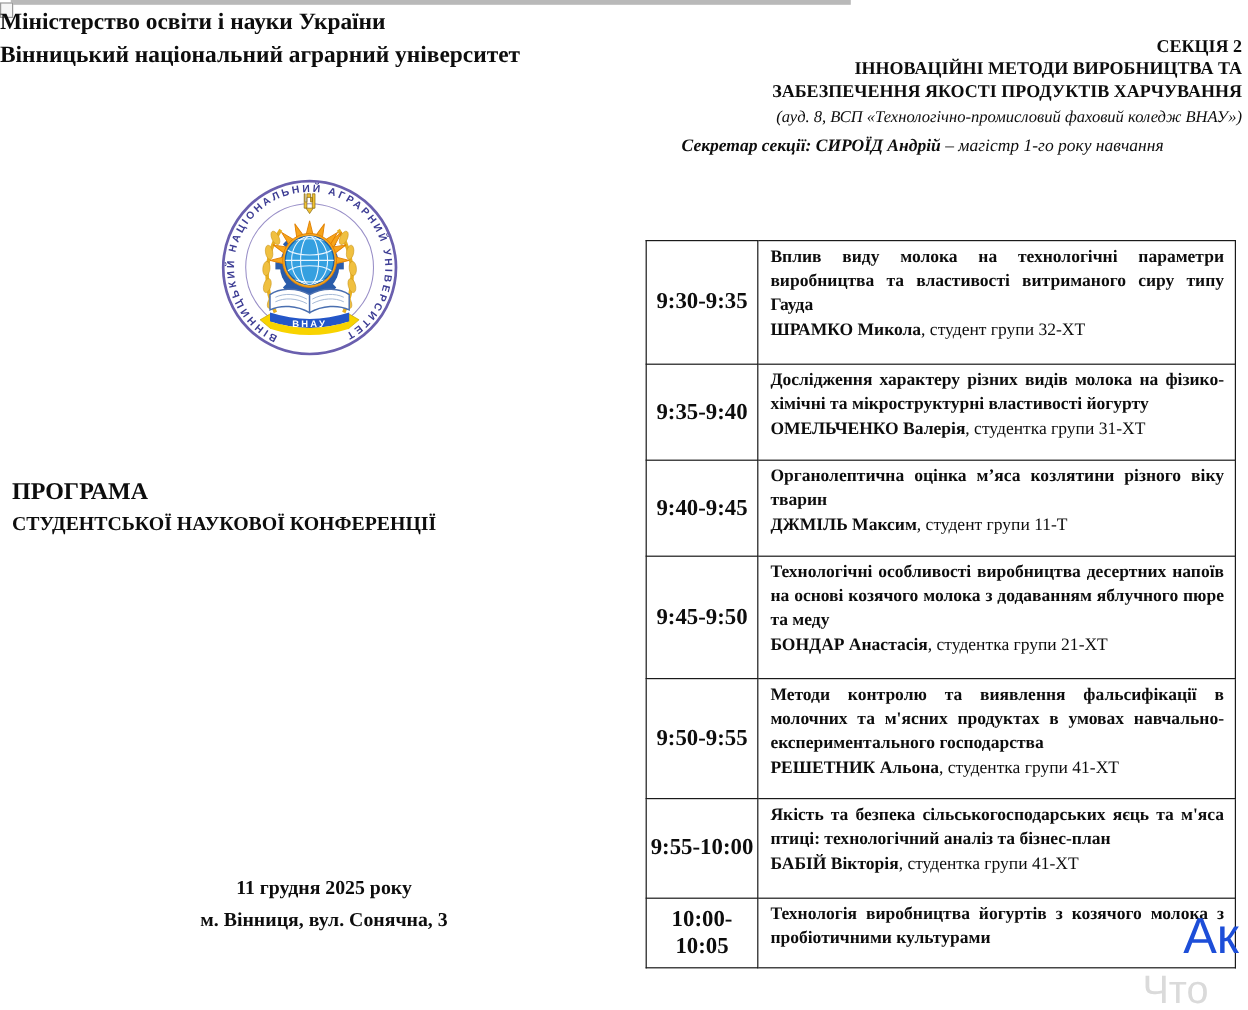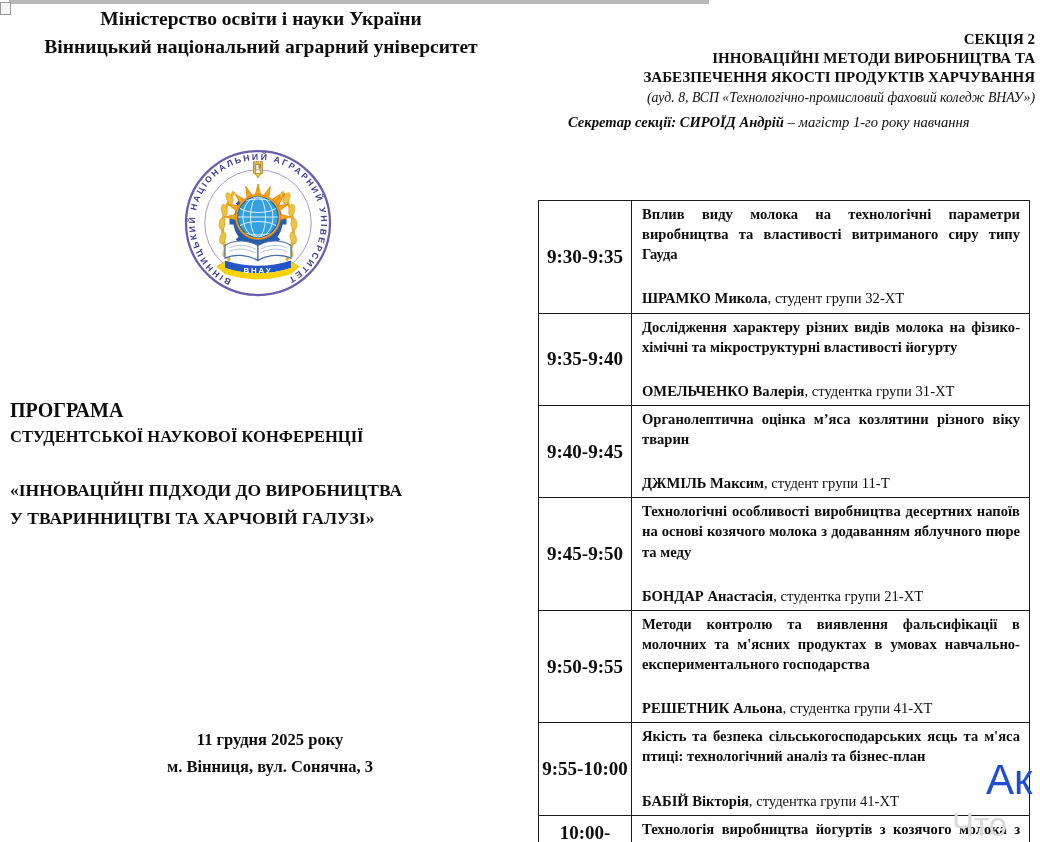--- a/index.html
+++ b/index.html
@@ -5,21 +5,21 @@
   html,body{margin:0;padding:0;background:#ffffff;}
   #page{position:relative;width:1040px;height:842px;background:#ffffff;overflow:hidden;
         font-family:"Liberation Serif","DejaVu Serif",serif;color:#0d0d0d;}
 
   
   .top-bar{position:absolute;left:9px;top:0;width:700px;height:4px;background:#b9b9b9;}
   .corner-box{position:absolute;left:0;top:2px;width:9px;height:11px;background:#f6f6f6;border:1px solid #9a9a9a;}
 
   
   .left-page{position:absolute;left:0;top:0;width:522px;height:842px;}
-  .ministry{position:absolute;left:0;top:5px;width:522px;text-align:center;
+  .ministry{position:absolute;left:0;top:5px;width:522px;text-align:left;
             font-weight:bold;font-size:19.5px;line-height:1.42;}
   .logo-wrap{position:absolute;left:183px;top:148px;width:150px;height:150px;}
   .prog-block{position:absolute;left:10px;top:396px;width:500px;text-align:left;font-weight:bold;}
   .prog-title{font-size:20px;line-height:1.45;}
   .prog-sub{font-size:16.5px;line-height:1.5;}
   .quote-block{margin-top:26px;font-size:17.5px;line-height:1.6;}
   .date-block{position:absolute;left:30px;top:726px;width:480px;text-align:center;
               font-weight:bold;font-size:16.5px;line-height:1.65;}
 
   
@@ -31,21 +31,21 @@
   .paras p{margin:0;text-align:justify;text-indent:36px;font-style:italic;}
   .paras .lead{font-weight:bold;}
 
   
   table.sched{position:absolute;left:8px;top:200px;width:492px;border-collapse:collapse;
               table-layout:fixed;}
   table.sched,table.sched td{border:1.6px solid #1a1a1a;}
   td.time{width:88px;text-align:center;vertical-align:middle;font-weight:bold;font-size:19px;padding:2px;}
   td.topic{vertical-align:top;padding:3px 9px 4px 10px;font-size:14.6px;line-height:1.38;}
   .t-title{font-weight:bold;text-align:justify;}
-  .t-author{margin-top:24px;}
+  .t-author{margin-top:1px;}
   .t-author .b{font-weight:bold;}
   tr.r0{height:103px;} tr.r1{height:80px;} tr.r2{height:80px;} tr.r3{height:102px;}
   tr.r4{height:100px;} tr.r5{height:83px;} tr.r6{height:58px;}
 
   
   .wm{position:absolute;font-family:"Liberation Sans","DejaVu Sans",sans-serif;color:#1d4ed8;}
   .wm1{left:986px;top:756px;font-size:42px;font-weight:300;}
   .wm2{left:952px;top:806px;font-size:33px;font-weight:300;color:#dadada;}
 </style>
 </head>
@@ -155,24 +155,20 @@
           <path d="M56,150 Q100,164 144,150 L144,160 Q100,174 56,160 Z" fill="#2456c8"></path>
           <path d="M56,160 Q100,174 144,160 L144,168 Q100,182 56,168 Z" fill="#f8d300"></path>
           <text x="100" y="166" text-anchor="middle" font-size="10.5" font-weight="bold" letter-spacing="2.5" fill="#ffffff" font-family="Liberation Sans, DejaVu Sans, sans-serif">ВНАУ</text>
         </g>
       </svg>
     </div>
 
     <div class="prog-block">
       <div class="prog-title">ПРОГРАМА</div>
       <div class="prog-sub">СТУДЕНТСЬКОЇ НАУКОВОЇ КОНФЕРЕНЦІЇ</div>
-      <div class="quote-block">
-        <div>«ІННОВАЦІЙНІ ПІДХОДИ ДО ВИРОБНИЦТВА</div>
-        <div>У ТВАРИННИЦТВІ ТА ХАРЧОВІЙ ГАЛУЗІ»</div>
-      </div>
     </div>
 
     <div class="date-block">
       <div>11 грудня 2025 року</div>
       <div>м. Вінниця, вул. Сонячна, 3</div>
     </div>
   </div>
 
   <div class="right-page">
 

